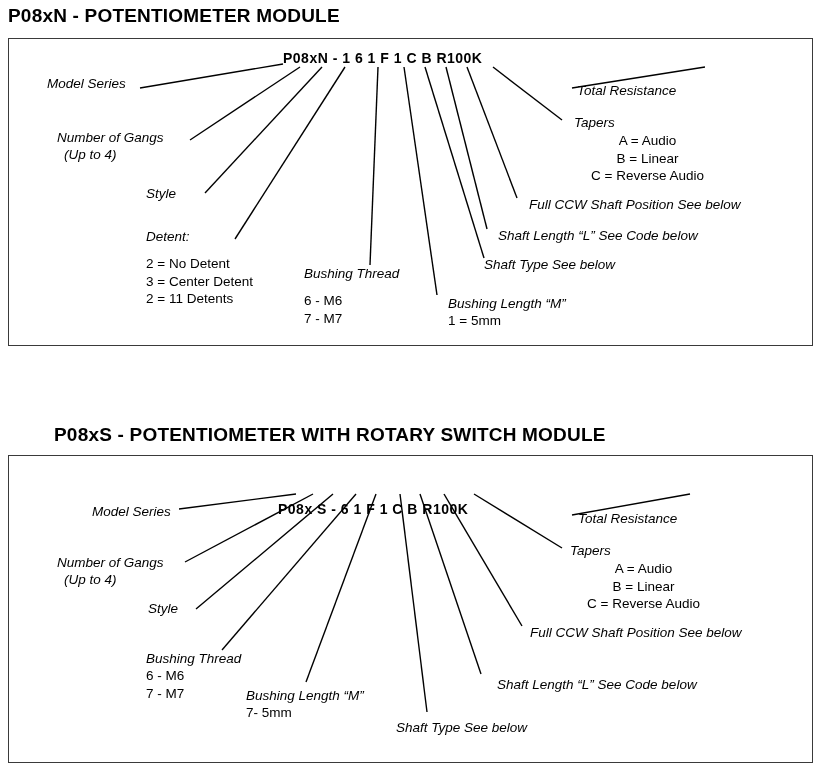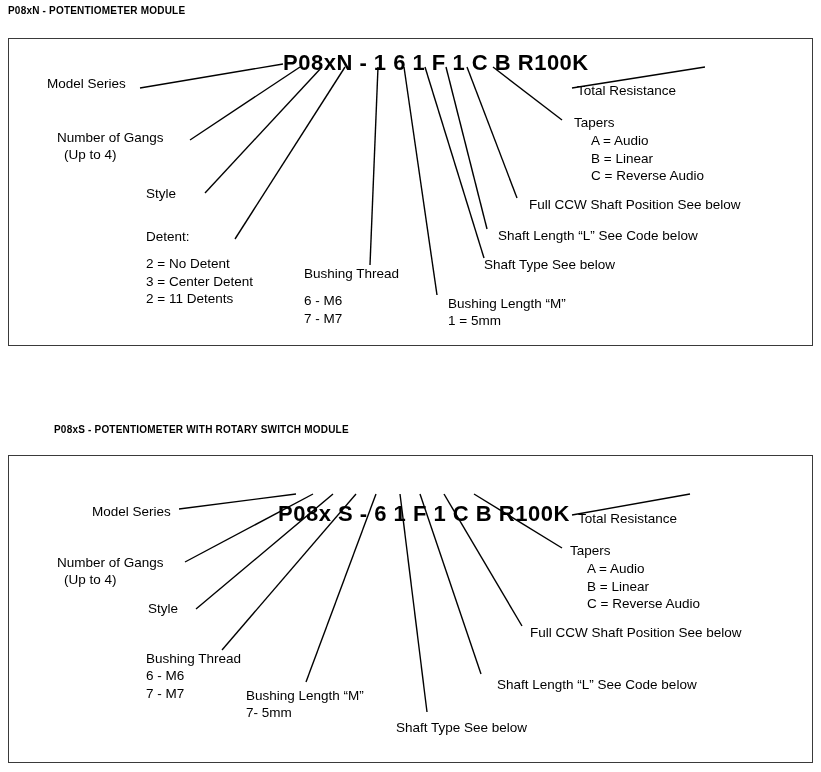--- a/index.html
+++ b/index.html
@@ -11,59 +11,60 @@
     width: 821px;
     height: 772px;
     position: relative;
     font-family: "Liberation Sans", sans-serif;
     color: #000000;
     overflow: hidden;
   }
   .diagram-title {
     position: absolute;
     font-weight: bold;
-    font-size: 10px;
+    font-size: 19px;
     letter-spacing: 0.2px;
     white-space: nowrap;
   }
   .panel {
     position: absolute;
     border: 1px solid #3a3a3a;
     box-sizing: border-box;
     background: #ffffff;
   }
   .svg-layer {
     position: absolute;
     left: 0;
     top: 0;
     width: 821px;
     height: 772px;
     pointer-events: none;
   }
   .partnum {
     position: absolute;
     font-weight: bold;
-    font-size: 22px;
+    font-size: 14px;
     white-space: nowrap;
     letter-spacing: 0.5px;
   }
   .lbl {
     position: absolute;
     font-size: 13.5px;
     white-space: nowrap;
     line-height: 17px;
+    font-style: italic;
   }
   .sublist {
     position: absolute;
     font-size: 13.5px;
     line-height: 17.5px;
     white-space: nowrap;
   }
   .sublist div { white-space: nowrap; }
-  .indent { padding-left: 17px; }
+  .indent { padding-left: 17px; text-align: center; }
 </style>
 </head>
 <body>
 
 <div class="diagram-title" style="left:8px; top:5px;">P08xN - POTENTIOMETER MODULE</div>
 
 <div class="panel" style="left:8px; top:38px; width:805px; height:308px;"></div>
 
 <svg class="svg-layer" viewBox="0 0 821 772" xmlns="http://www.w3.org/2000/svg">
   <g stroke="#000000" stroke-width="1.4" fill="none">

